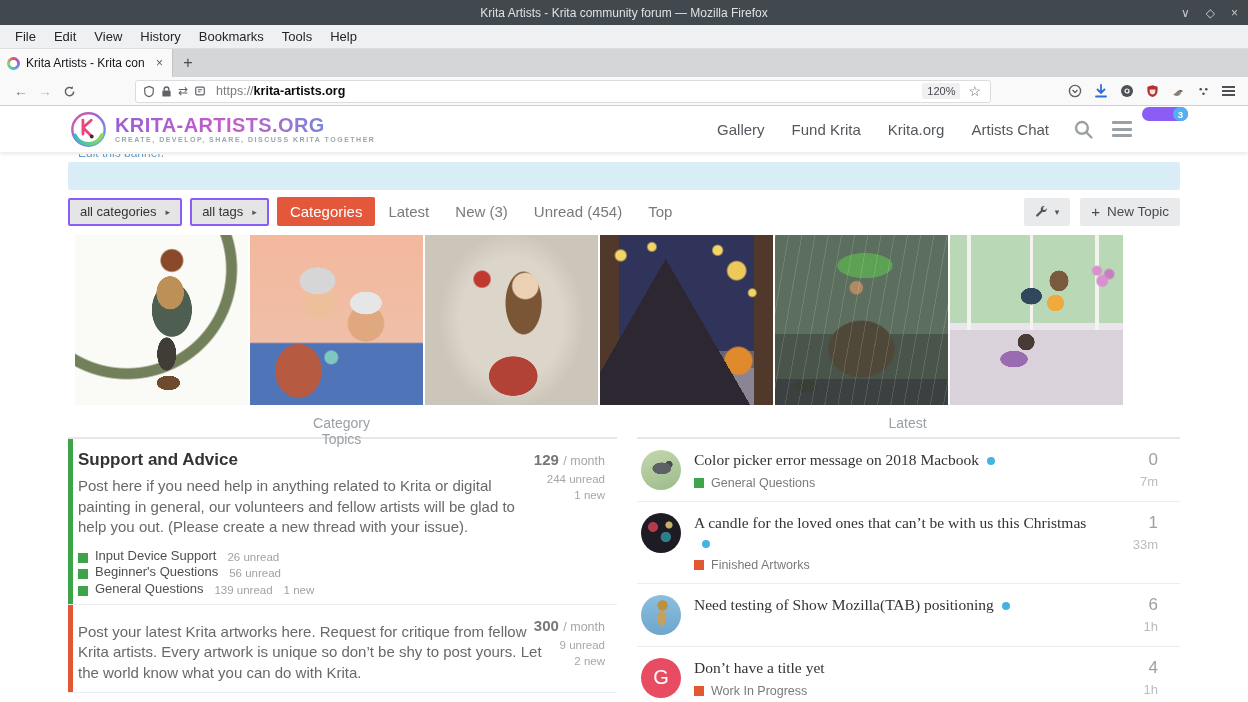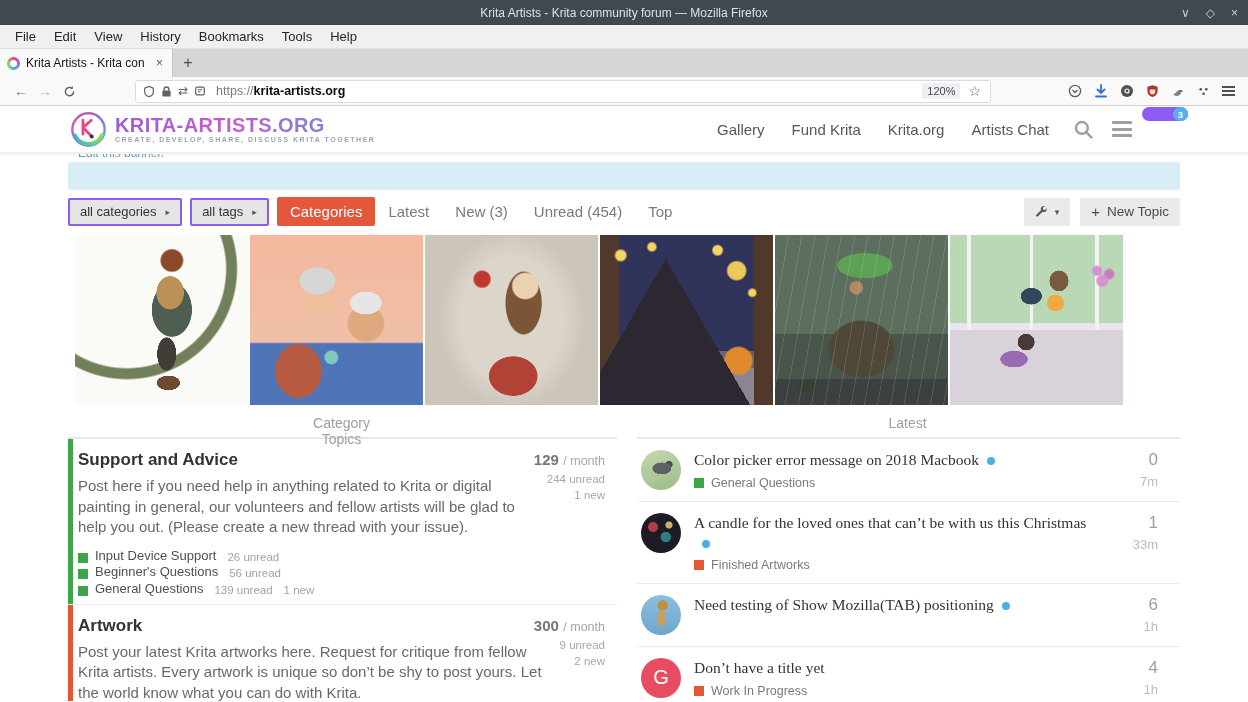--- a/index.html
+++ b/index.html
@@ -454,21 +454,20 @@
               <span class="sq" style="background: rgb(61, 164, 73);"></span>
               <span class="subname">General Questions</span>
               <span class="subcount">139 unread</span>
               <span class="subnew">1 new</span>
             </div>
           </div>
         </div>
 
         <div class="cat-card">
           <span class="edge" style="background: rgb(228, 87, 53);"></span>
-          <div class="cat-title">Artwork</div>
           <div class="cat-desc">Post your latest Krita artworks here. Request for critique from fellow Krita artists. Every artwork is unique so don’t be shy to post yours. Let the world know what you can do with Krita.</div>
           <div class="cat-stats">
             <div class="stat-month"><b>300</b> <span>/ month</span></div>
             <div class="stat-line">9 unread</div>
             <div class="stat-line">2 new</div>
           </div>
 
         </div>
       </div>
 

